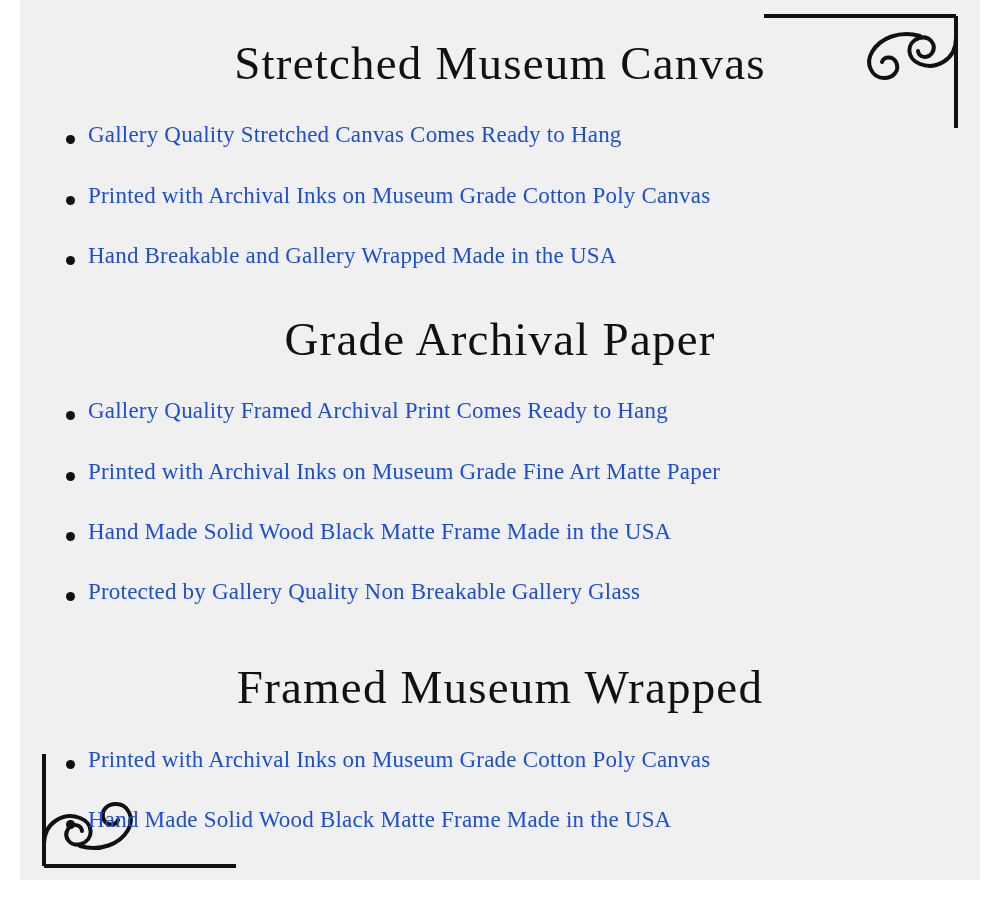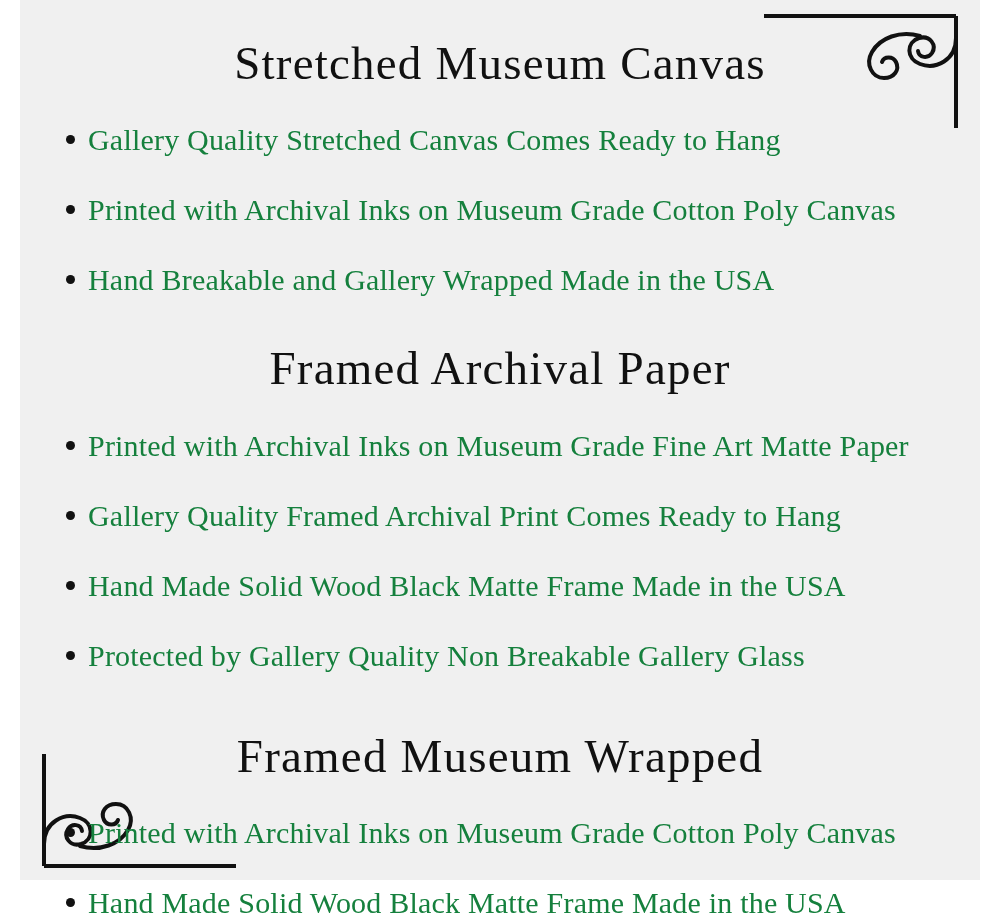--- a/index.html
+++ b/index.html
@@ -68,23 +68,23 @@
     line-height: 1.18;
   }
   .bullets {
     list-style: none;
     margin: 0;
     padding: 0 0 0 8px;
   }
   .bullets li {
     position: relative;
     padding-left: 34px;
-    font-size: 30px;
+    font-size: 23px;
     line-height: 1.40;
-    color: #15803d;
+    color: #1d4ed8;
     letter-spacing: 0.2px;
     white-space: nowrap;
     margin-top: 28px;
   }
   .bullets li::before {
     content: "";
     position: absolute;
     left: 12px;
     top: 16px;
     width: 9px;
@@ -126,24 +126,24 @@
         <ul class="bullets">
           <li>Gallery Quality Stretched Canvas Comes Ready to Hang</li>
           <li>Printed with Archival Inks on Museum Grade Cotton Poly Canvas</li>
           <li>Hand Breakable and Gallery Wrapped Made in the USA</li>
         </ul>
       </div>
 
       <div class="gap-a"></div>
 
       <div class="section">
-        <h2 class="section-title">Framed Archival Paper</h2>
+        <h2 class="section-title">Grade Archival Paper</h2>
         <ul class="bullets">
+          <li>Gallery Quality Framed Archival Print Comes Ready to Hang</li>
           <li>Printed with Archival Inks on Museum Grade Fine Art Matte Paper</li>
-          <li>Gallery Quality Framed Archival Print Comes Ready to Hang</li>
           <li>Hand Made Solid Wood Black Matte Frame Made in the USA</li>
           <li>Protected by Gallery Quality Non Breakable Gallery Glass</li>
         </ul>
       </div>
 
       <div class="gap-b"></div>
 
       <div class="section">
         <h2 class="section-title">Framed Museum Wrapped</h2>
         <ul class="bullets">

